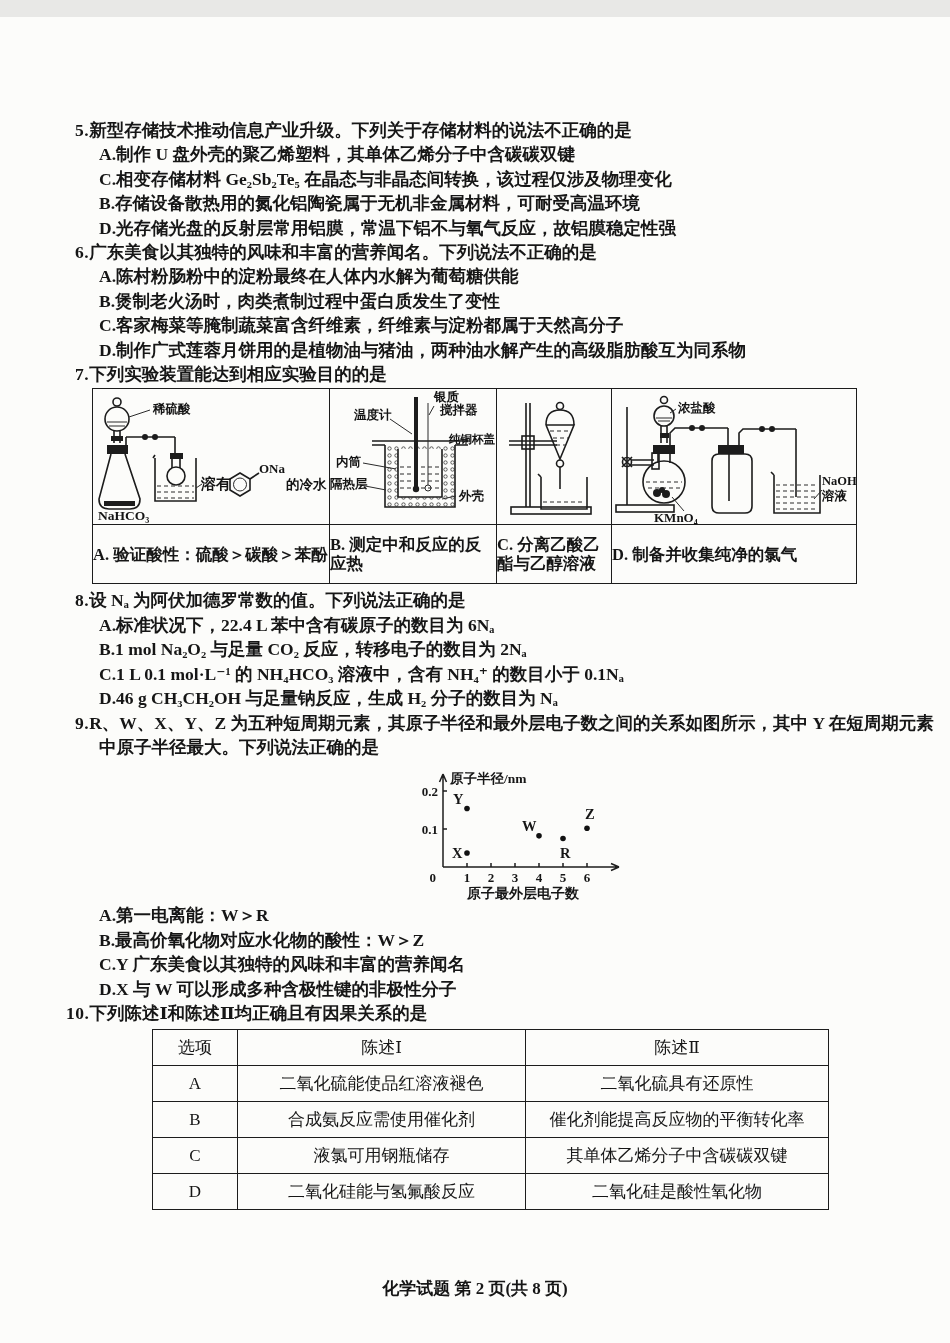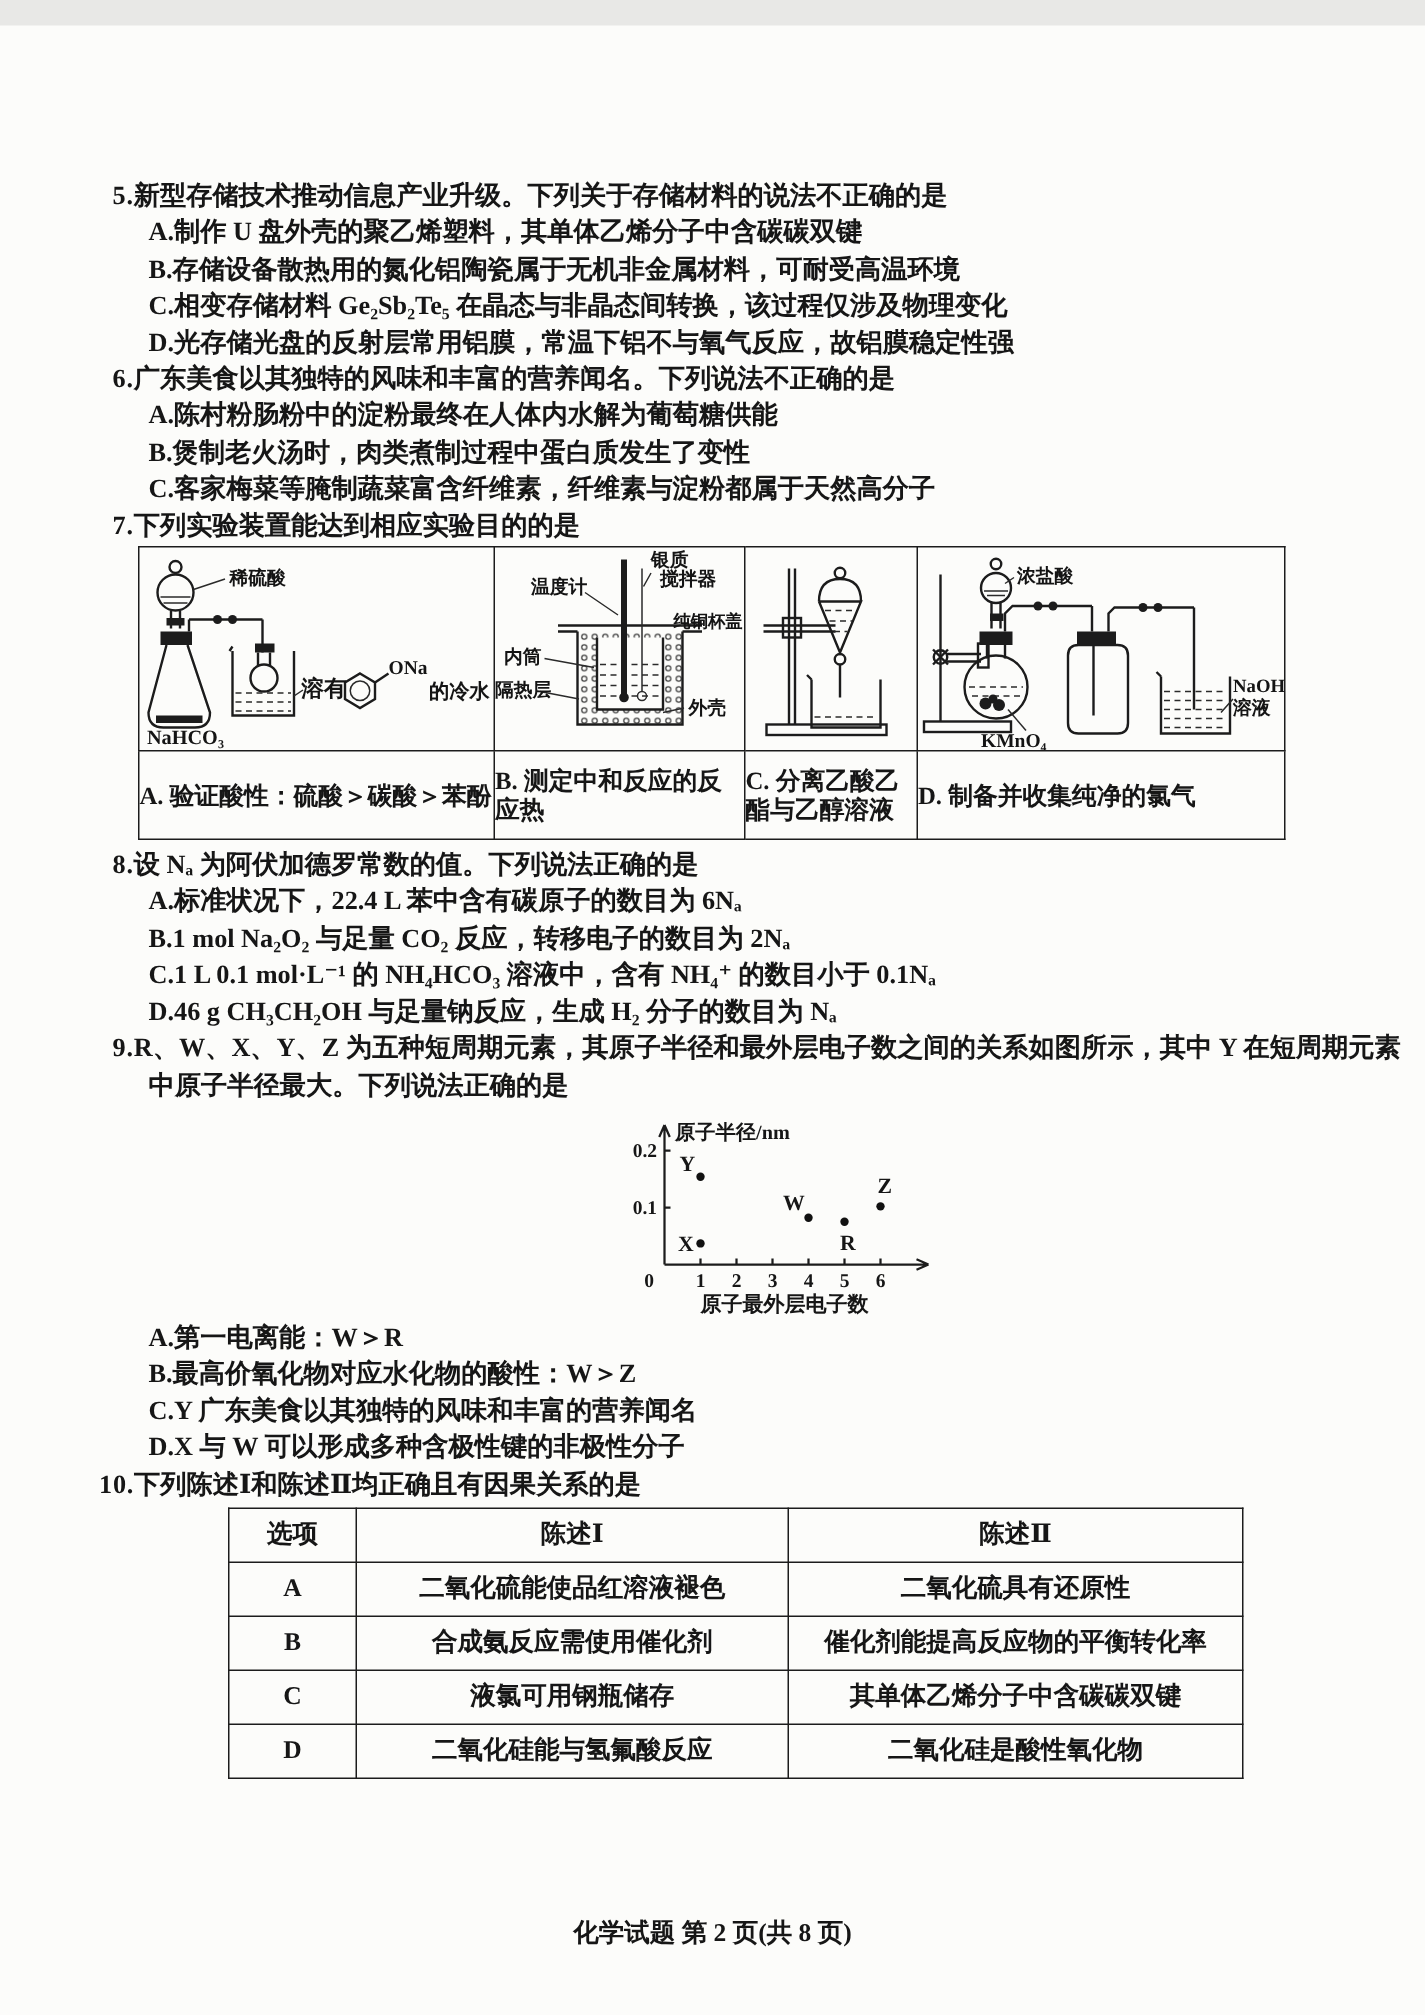--- a/index.html
+++ b/index.html
@@ -19,47 +19,48 @@
   .diag svg{position:absolute;left:0;top:0;}
   .dlabel{position:absolute;font-size:12.5px;line-height:13px;white-space:nowrap;color:#141414;}
   td.cap{height:58px;font-size:16.5px;line-height:19px;padding:3px 6px;vertical-align:middle;}
 
   
   .chartwrap{margin:2px 0 2px 330px;width:260px;height:140px;}
 
   
   table.t10{border-collapse:collapse;margin:4px 0 0 77px;table-layout:fixed;}
   table.t10 th,table.t10 td{border:1.8px solid #1c1c1c;text-align:center;
-        font-weight:700;font-size:17px;padding:2px 4px;height:31px;}
+        font-weight:400;font-size:17px;padding:2px 4px;height:31px;}
 
   .footer{position:absolute;left:0;right:0;top:1260px;text-align:center;font-size:17px;}
   svg .ln{stroke:#1c1c1c;stroke-width:1.6;fill:none;}
   svg .thin{stroke:#2a2a2a;stroke-width:1;fill:none;}
   svg .dash{stroke:#2a2a2a;stroke-width:1.1;fill:none;stroke-dasharray:4 3;}
   svg .fill{fill:#1c1c1c;stroke:none;}
 </style>
 </head>
 <body>
 
 <div class="page">
  <div class="content">
 
   <div>
     <div class="stem"><span class="qno">5.</span><span>新型存储技术推动信息产业升级。下列关于存储材料的说法不正确的是</span></div>
     <div class="opt">A.制作 U 盘外壳的聚乙烯塑料，其单体乙烯分子中含碳碳双键</div>
+    <div class="opt">C.相变存储材料 Ge₂Sb₂Te₅ 在晶态与非晶态间转换，该过程仅涉及物理变化</div>
     <div class="opt">B.存储设备散热用的氮化铝陶瓷属于无机非金属材料，可耐受高温环境</div>
-    <div class="opt">C.相变存储材料 Ge₂Sb₂Te₅ 在晶态与非晶态间转换，该过程仅涉及物理变化</div>
     <div class="opt">D.光存储光盘的反射层常用铝膜，常温下铝不与氧气反应，故铝膜稳定性强</div>
   </div>
 
   <div>
     <div class="stem"><span class="qno">6.</span><span>广东美食以其独特的风味和丰富的营养闻名。下列说法不正确的是</span></div>
     <div class="opt">A.陈村粉肠粉中的淀粉最终在人体内水解为葡萄糖供能</div>
     <div class="opt">B.煲制老火汤时，肉类煮制过程中蛋白质发生了变性</div>
     <div class="opt">C.客家梅菜等腌制蔬菜富含纤维素，纤维素与淀粉都属于天然高分子</div>
+    <div class="opt">D.制作广式莲蓉月饼用的是植物油与猪油，两种油水解产生的高级脂肪酸互为同系物</div>
   </div>
 
   <div>
     <div class="stem"><span class="qno">7.</span><span>下列实验装置能达到相应实验目的的是</span></div>
 
     <table class="apt">
       <colgroup>
             <col style="width:237px">
             <col style="width:167px">
             <col style="width:115px">

